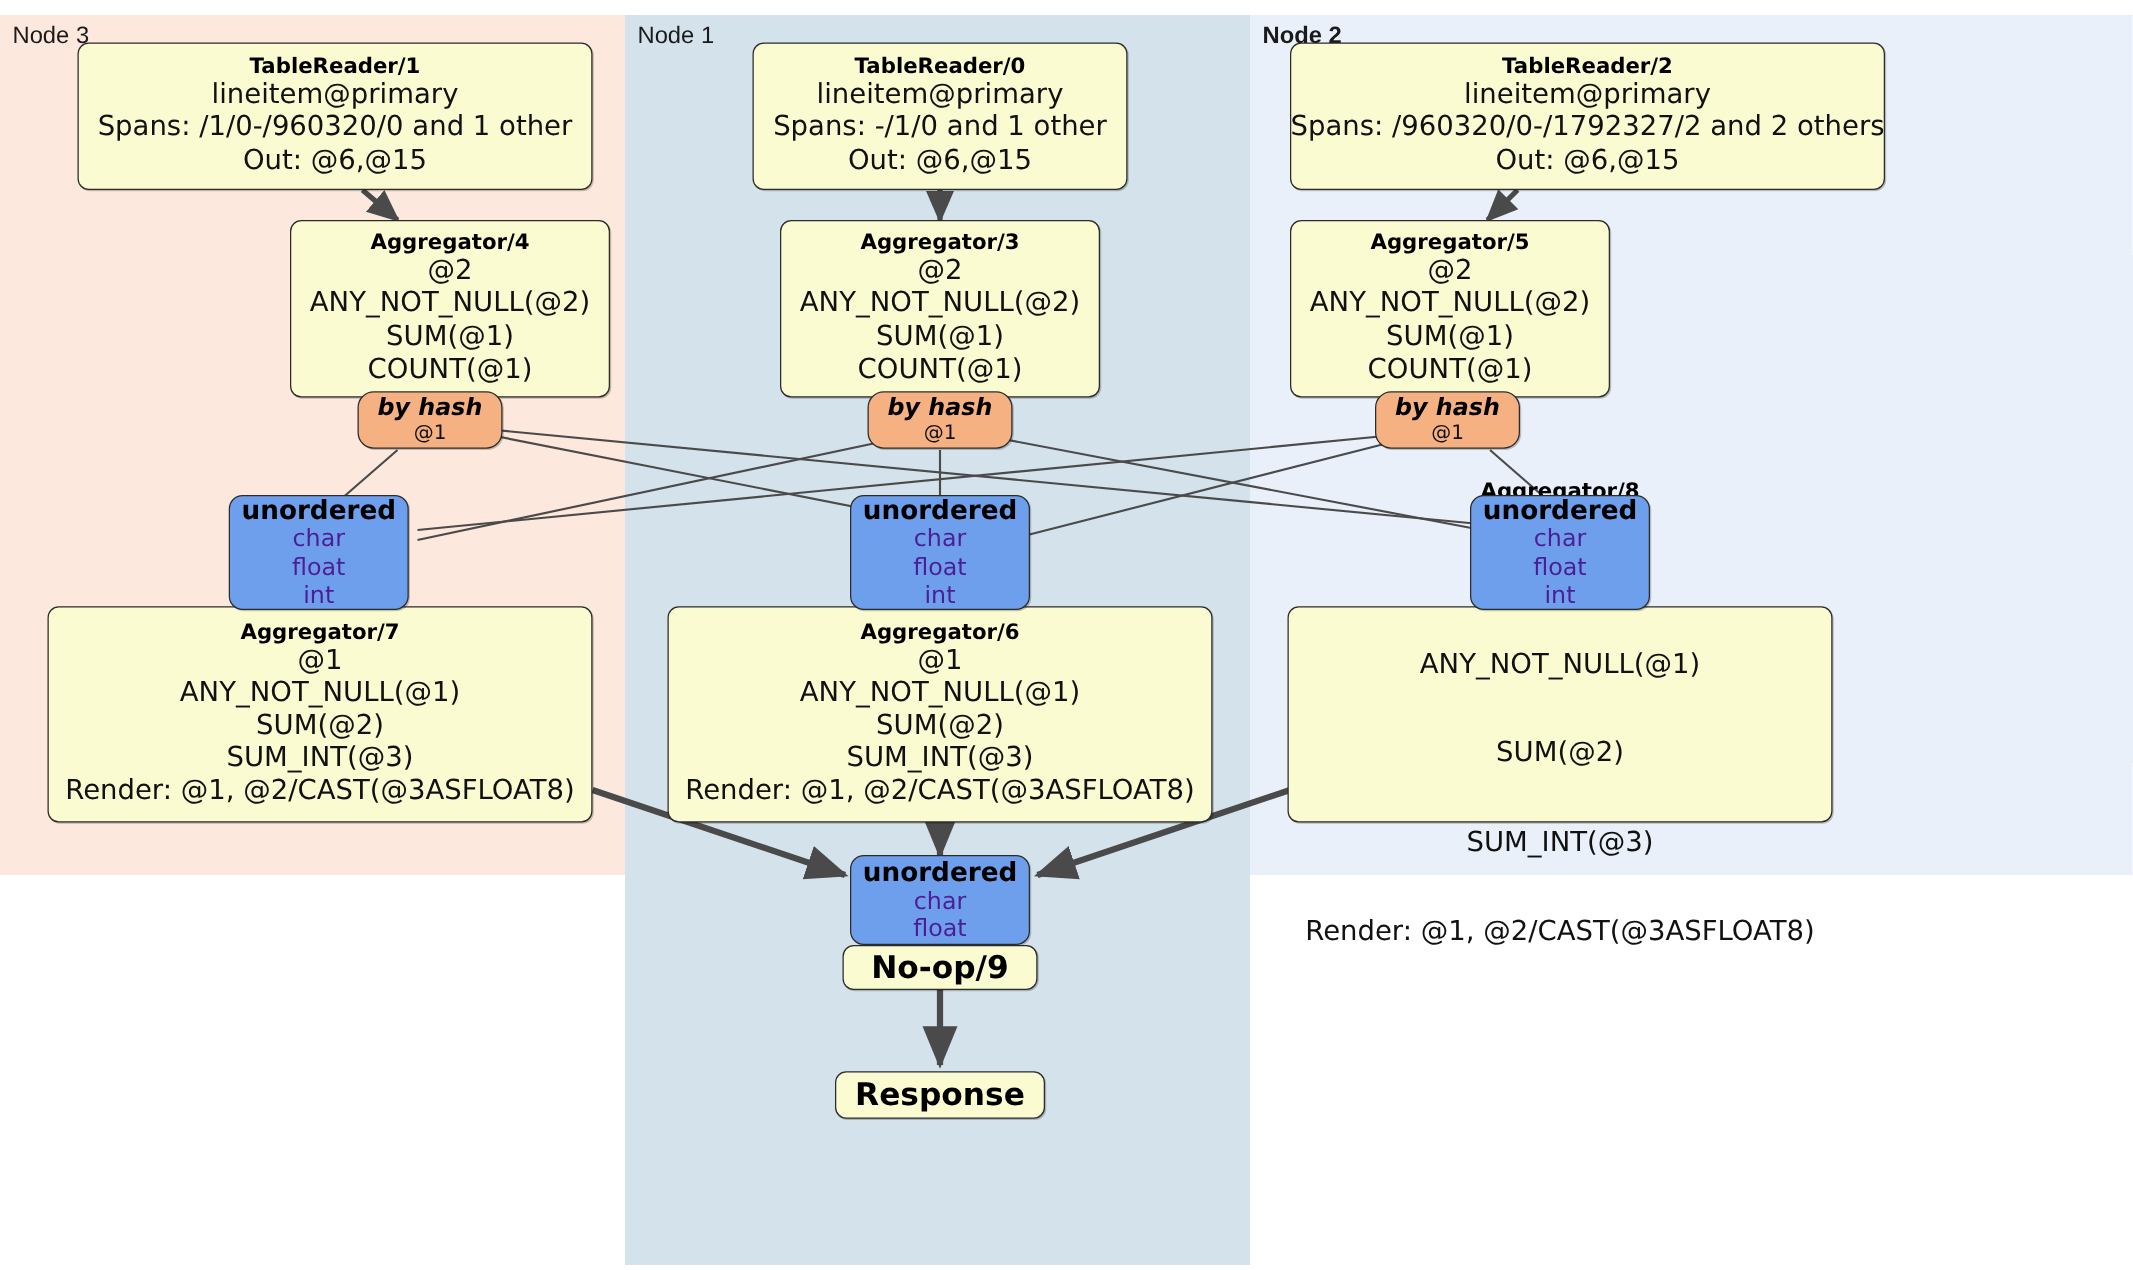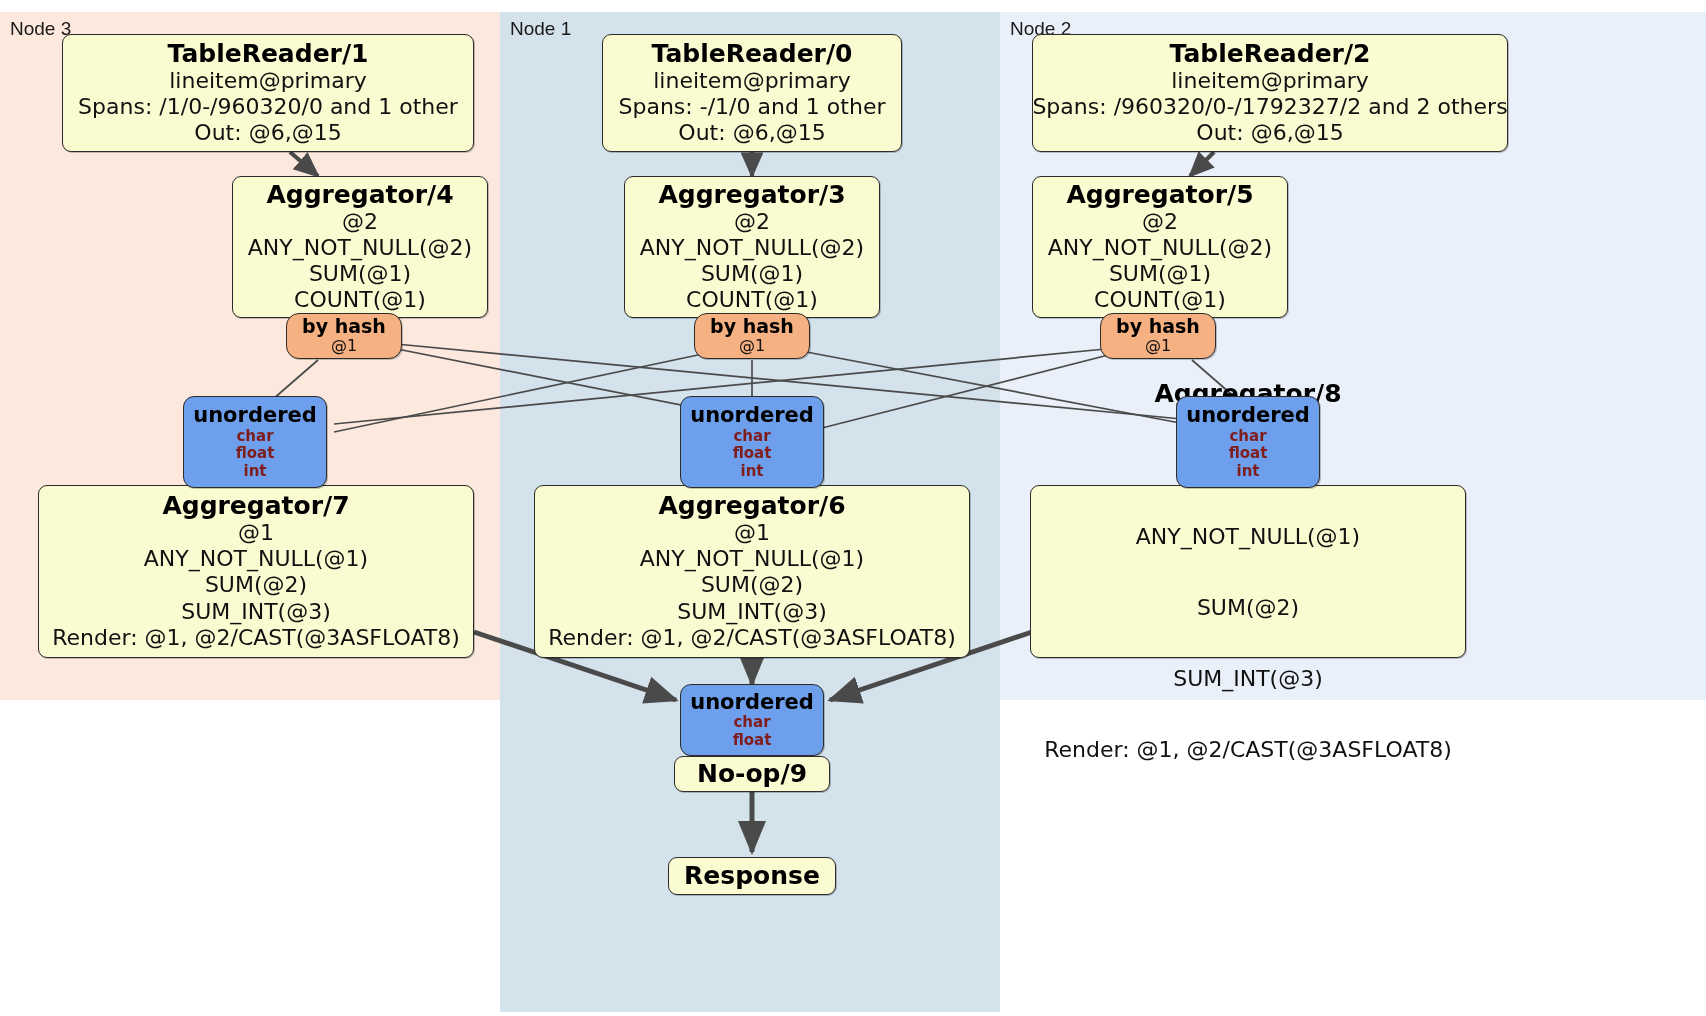--- a/index.html
+++ b/index.html
@@ -25,52 +25,52 @@
   
   .box{
     position:absolute;box-sizing:border-box;
     display:flex;flex-direction:column;align-items:center;justify-content:center;
     text-align:center;white-space:nowrap;
   }
   .proc{
     background:#fbfbd2;border:1.6px solid #2b2b2b;border-radius:9px;
     box-shadow:1px 1px 0 rgba(0,0,0,.22);
   }
-  .proc .title{font-weight:bold;font-size:25px;color:#000;line-height:1.12;}
+  .proc .title{font-weight:bold;font-size:17px;color:#000;line-height:1.12;}
   .proc .line{font-size:22px;color:#111;line-height:1.19;font-weight:normal;}
 
   .router{
     background:#f6b183;border:1.6px solid #2b2b2b;border-radius:13px;
     box-shadow:1px 1px 0 rgba(0,0,0,.22);
   }
-  .router .title{font-weight:bold;font-size:19px;color:#000;line-height:1.1;}
+  .router .title{font-weight:bold;font-size:19px;color:#000;line-height:1.1;font-style:italic;}
   .router .line{font-size:16px;color:#111;line-height:1.15;}
 
   .sync{
     background:#6e9fec;border:1.6px solid #2b2b2b;border-radius:11px;
     box-shadow:1px 1px 0 rgba(0,0,0,.22);
   }
   .sync .title{font-weight:bold;font-size:21px;color:#000;line-height:1.15;}
-  .sync .line{font-size:15px;color:#7f1d1d;line-height:1.18;font-weight:bold;}
+  .sync .line{font-size:19px;color:#4c1d95;line-height:1.18;}
 
   .small .title{font-size:25px;}
   .zlift{z-index:7;}
 </style>
 </head>
 <body>
 
 <div id="stage">
 
   <div class="panel" style="left:0px;top:0px;width:500px;height:688px;background:#fce8dc;">
     <span class="panel-label">Node 3</span>
   </div>
   <div class="panel" style="left:500px;top:0px;width:500px;height:1000px;background:#d4e2ec;">
     <span class="panel-label">Node 1</span>
   </div>
-  <div class="panel" style="left:1000px;top:0px;width:706px;height:688px;background:#eaf0f9;">
+  <div class="panel" style="left:1000px;top:0px;width:706px;height:688px;background:#eaf0f9;font-weight:bold;">
     <span class="panel-label">Node 2</span>
   </div>
 
   <svg id="edges" viewBox="0 0 1706 1016">
     <defs>
       <marker id="ah" markerWidth="7" markerHeight="7" refX="5.6" refY="3.1" orient="auto" markerUnits="strokeWidth">
         <path d="M0,0.4 L6.2,3.1 L0,5.8 z" fill="#4a4a4a"></path>
       </marker>
       <marker id="ahs" markerWidth="8" markerHeight="8" refX="6.2" refY="3.3" orient="auto" markerUnits="strokeWidth">
         <path d="M0,0.5 L6.8,3.3 L0,6.1 z" fill="#4a4a4a"></path>

